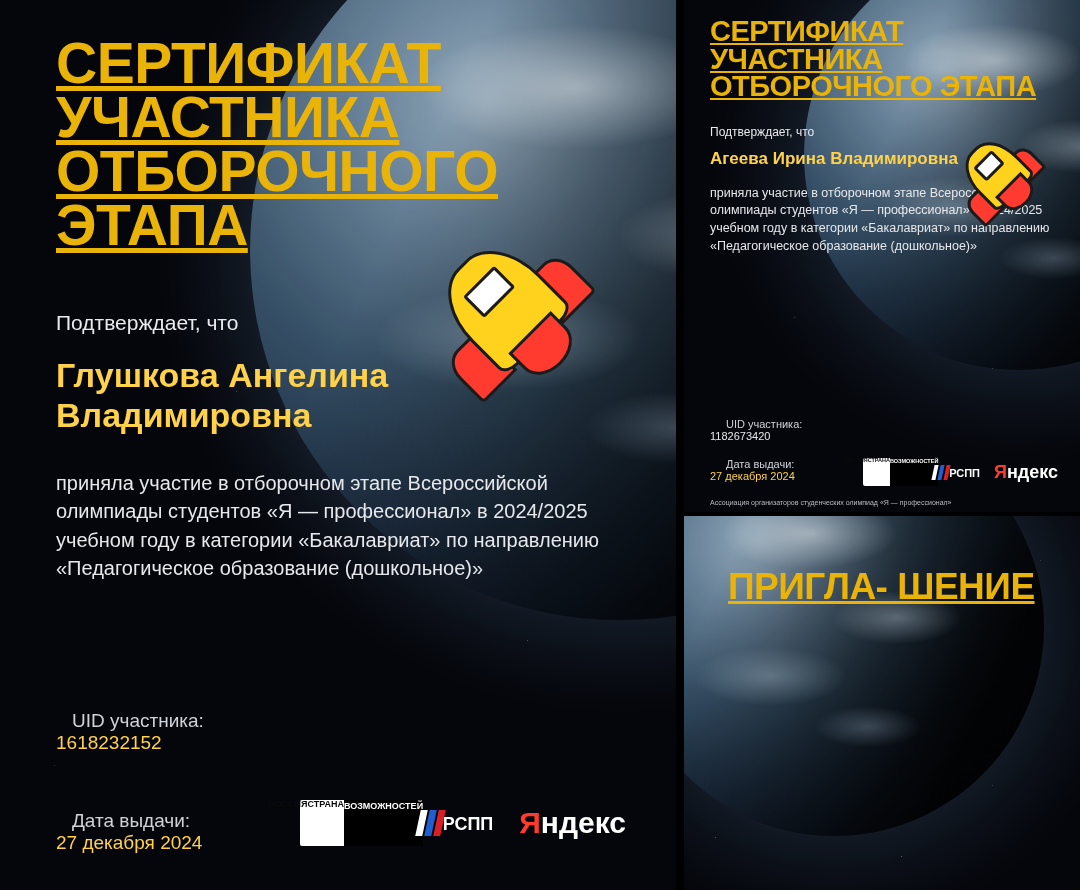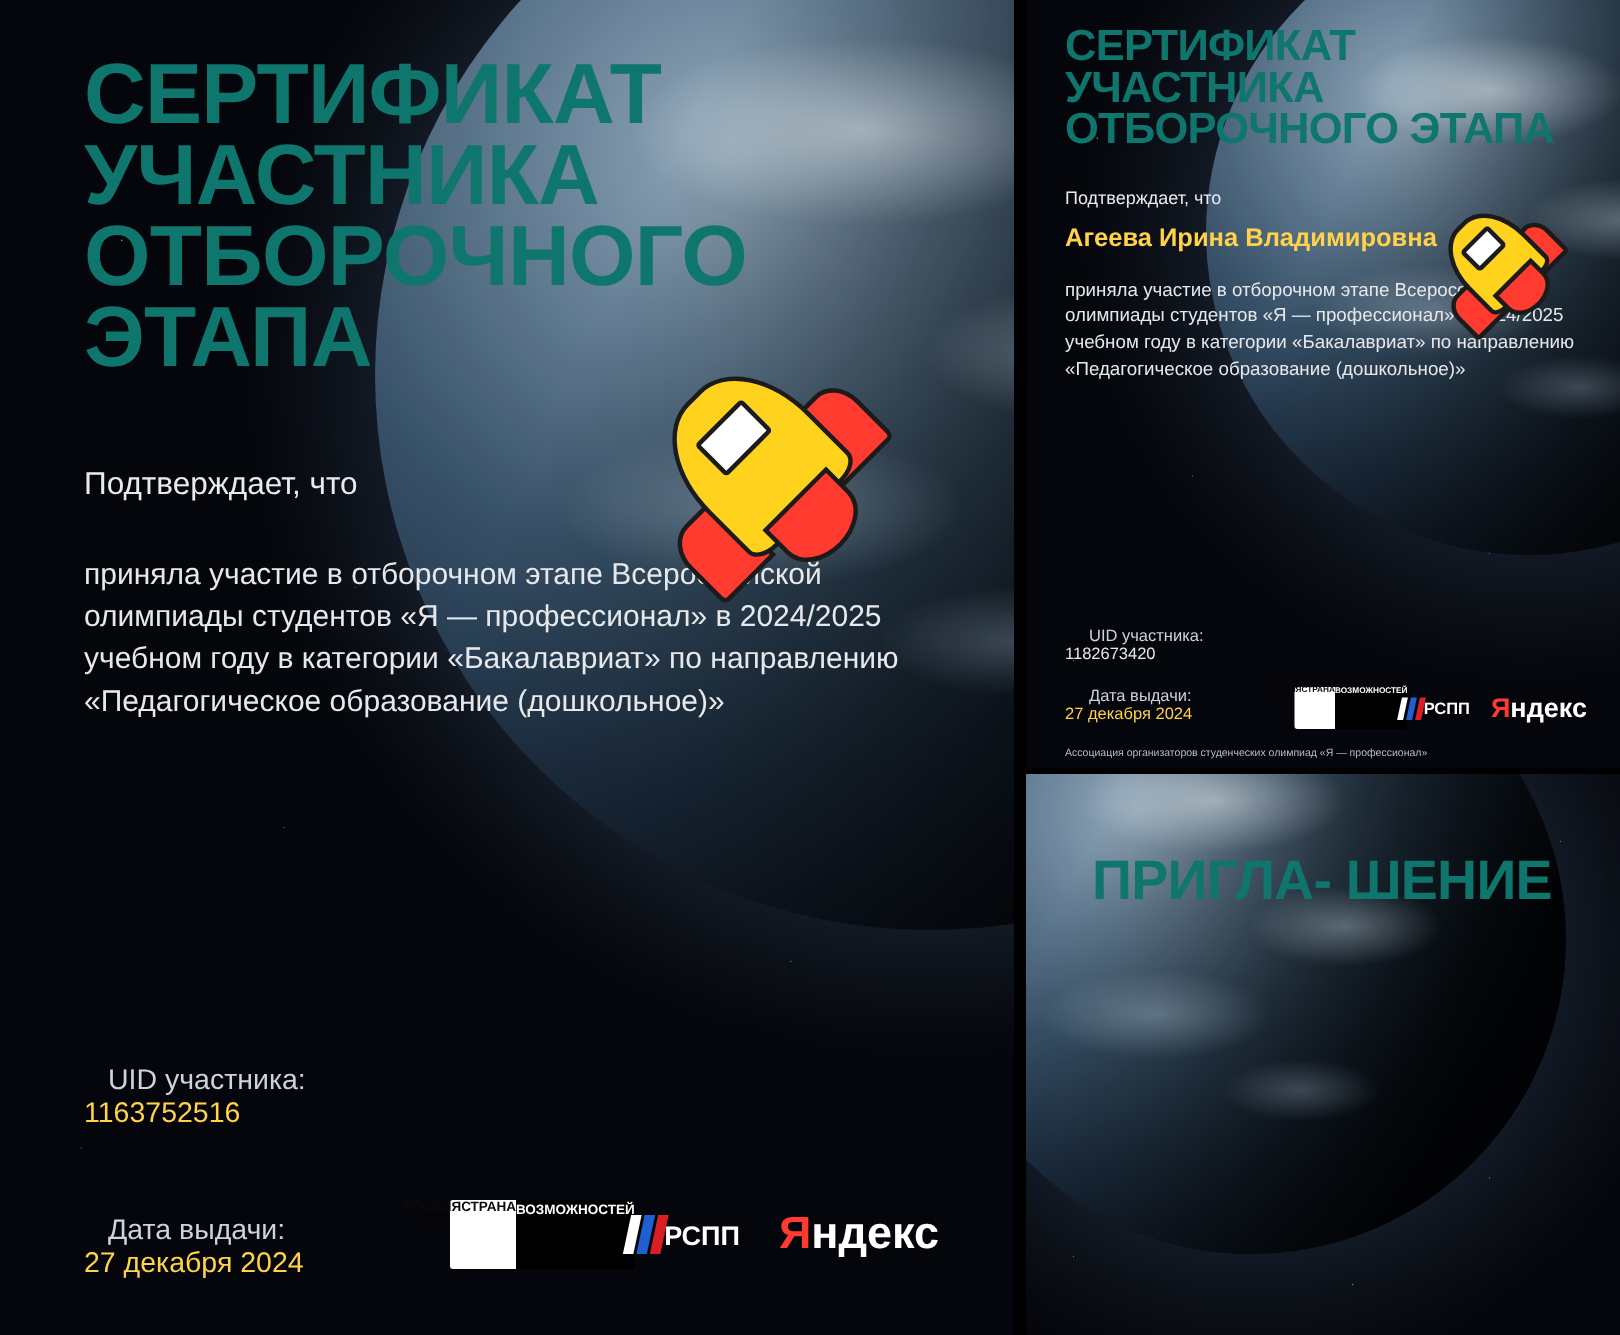--- a/index.html
+++ b/index.html
@@ -75,21 +75,22 @@
     z-index: 3;
     height: 100%;
     box-sizing: border-box;
   }
 
   .title {
     font-weight: 900;
     letter-spacing: -0.5px;
     line-height: 0.95;
     text-transform: uppercase;
-    color: #0f766e;
+    color: #eab308;
+    text-decoration: underline;
   }
   .confirm {
     color: #e9eaee;
   }
   .name {
     color: #ffd24a;
     font-weight: 700;
     line-height: 1.18;
   }
   .body-text {
@@ -265,25 +266,26 @@
       <div class="rk-finl"></div>
       <div class="rk-finr"></div>
       <div class="rk-body"></div>
       <div class="rk-win"></div>
       <div class="rk-flame"></div>
     </div>
 
     <div class="cert-inner">
       <div class="title">СЕРТИФИКАТ УЧАСТНИКА ОТБОРОЧНОГО ЭТАПА</div>
       <div class="confirm">Подтверждает, что</div>
+      <div class="name">Глушкова Ангелина Владимировна</div>
       <div class="body-text">приняла участие в отборочном этапе Всероссийской олимпиады студентов «Я — профессионал» в 2024/2025 учебном году в категории «Бакалавриат» по направлению «Педагогическое образование (дошкольное)»</div>
 
       <div class="uid-block">
         <div class="label">UID участника:</div>
-        <div class="value">1163752516</div>
+        <div class="value">1618232152</div>
       </div>
 
       <div class="date-block">
         <div class="label">Дата выдачи:</div>
         <div class="value">27 декабря 2024</div>
       </div>
 
       <div class="logos">
         <div class="logo-rsv">
           <div class="l1">РОССИЯ —</div>

